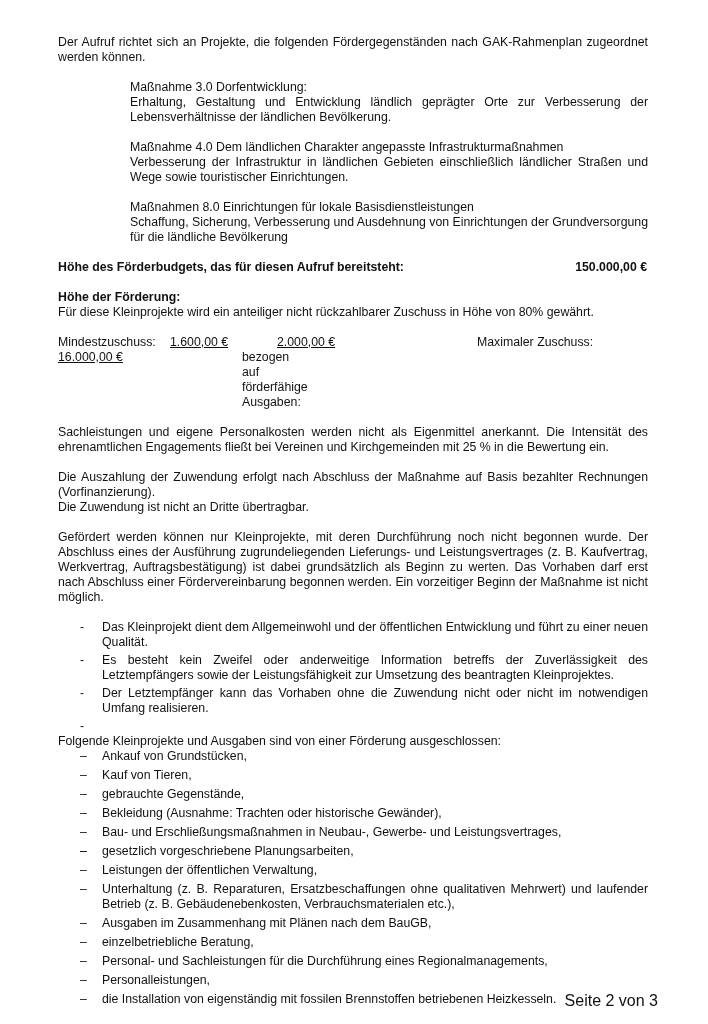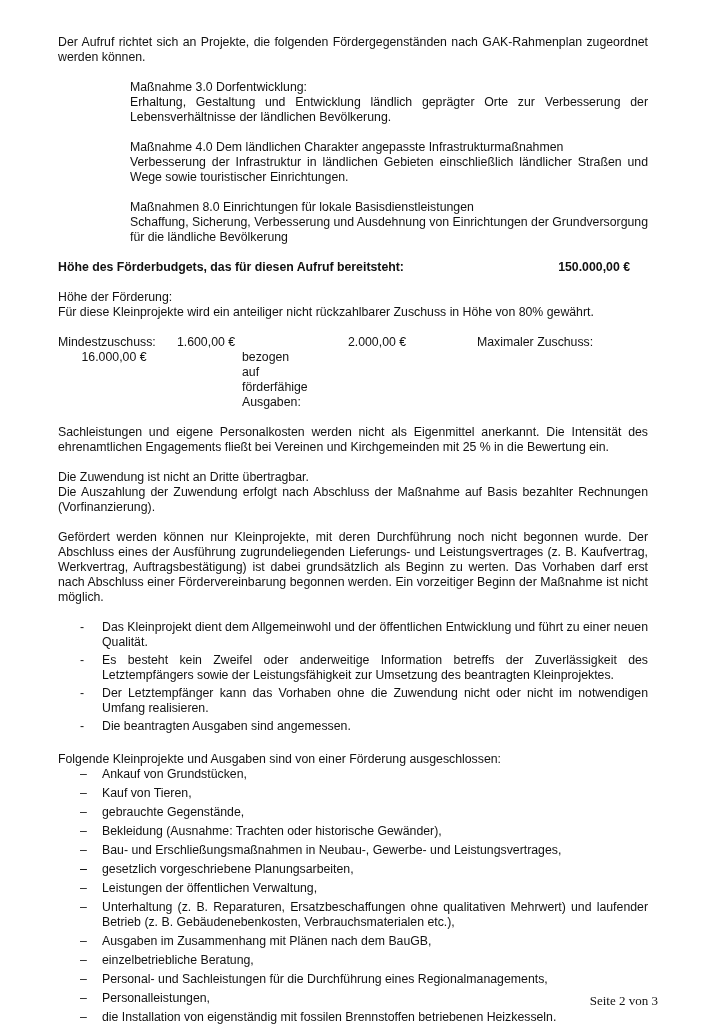--- a/index.html
+++ b/index.html
@@ -2,29 +2,29 @@
 <html><head>
 <meta charset="utf-8">
 <style>
   html, body { margin: 0; padding: 0; background: #ffffff; }
   body { width: 708px; height: 1024px; position: relative; overflow: hidden;
          font-family: "Liberation Sans", sans-serif; color: #111; font-size: 12.3px; line-height: 15px; }
   .page { position: absolute; left: 58px; top: 35px; width: 590px; }
   p { margin: 0; text-align: justify; }
   .gap { height: 15px; }
   .indent { margin-left: 72px; }
-  .bold { font-weight: normal; }
+  .bold { font-weight: bold; }
   .budget { display: flex; justify-content: space-between; font-weight: bold; text-align: right; }
   .amounts { display: grid; grid-template-columns: 112px 72px 35px 200px 171px; }
-  .amounts .r { text-align: center; }
+  .amounts .r { text-align: left; text-decoration: underline; }
   ul { list-style: none; margin: 0; padding: 0; }
   ul li { position: relative; padding-left: 44px; text-align: justify; margin-bottom: 3px; }
   ul li .bullet { position: absolute; left: 22px; top: 0; }
   ul.ex li { margin-bottom: 4px; }
-  .footer { position: absolute; right: 50px; top: 993px; font-size: 13px; font-family: Liberation Serif, serif; }
+  .footer { position: absolute; right: 50px; top: 993px; font-size: 16px; }
 </style>
 </head>
 <body>
 
 <div class="page">
   <p>Der Aufruf richtet sich an Projekte, die folgenden Fördergegenständen nach GAK-Rahmenplan zugeordnet werden können.</p>
   <div class="gap"></div>
 
   <div class="indent">
     <p>Maßnahme 3.0 Dorfentwicklung:</p>
@@ -37,21 +37,21 @@
   </div>
   <div class="gap"></div>
   <div class="indent">
     <p>Maßnahmen 8.0 Einrichtungen für lokale Basisdienstleistungen</p>
     <p>Schaffung, Sicherung, Verbesserung und Ausdehnung von Einrichtungen der Grundversorgung für die ländliche Bevölkerung</p>
   </div>
   <div class="gap"></div>
 
   <div class="budget">
     <span>Höhe des Förderbudgets, das für diesen Aufruf bereitsteht:</span>
-    <span style="margin-right:18px">150.000,00 €</span>
+    <span style="margin-right:1px">150.000,00 €</span>
   </div>
   <div class="gap"></div>
 
   <p class="bold">Höhe der Förderung:</p>
   <p>Für diese Kleinprojekte wird ein anteiliger nicht rückzahlbarer Zuschuss in Höhe von 80% gewährt.</p>
   <div class="gap"></div>
 
   <div class="amounts">
     <span>Mindestzuschuss:</span>
     <span class="r">1.600,00 €</span>
@@ -59,31 +59,31 @@
     <span class="r">2.000,00 €</span>
     <span>Maximaler Zuschuss:</span>
     <span class="r">16.000,00 €</span>
     <span></span>
     <span>bezogen auf förderfähige Ausgaben:</span>
   </div>
   <div class="gap"></div>
 
   <p>Sachleistungen und eigene Personalkosten werden nicht als Eigenmittel anerkannt. Die Intensität des ehrenamtlichen Engagements fließt bei Vereinen und Kirchgemeinden mit 25 % in die Bewertung ein.</p>
   <div class="gap"></div>
+  <p>Die Auszahlung der Zuwendung erfolgt nach Abschluss der Maßnahme auf Basis bezahlter Rechnungen (Vorfinanzierung).</p>
   <p>Die Zuwendung ist nicht an Dritte übertragbar.</p>
-  <p>Die Auszahlung der Zuwendung erfolgt nach Abschluss der Maßnahme auf Basis bezahlter Rechnungen (Vorfinanzierung).</p>
   <div class="gap"></div>
   <p>Gefördert werden können nur Kleinprojekte, mit deren Durchführung noch nicht begonnen wurde. Der Abschluss eines der Ausführung zugrundeliegenden Lieferungs- und Leistungsvertrages (z. B. Kaufvertrag, Werkvertrag, Auftragsbestätigung) ist dabei grundsätzlich als Beginn zu werten. Das Vorhaben darf erst nach Abschluss einer Fördervereinbarung begonnen werden. Ein vorzeitiger Beginn der Maßnahme ist nicht möglich.</p>
   <div class="gap"></div>
 
   <ul>
     <li><span class="bullet">-</span><span>Das Kleinprojekt dient dem Allgemeinwohl und der öffentlichen Entwicklung und führt zu einer neuen Qualität.</span></li>
     <li><span class="bullet">-</span><span>Es besteht kein Zweifel oder anderweitige Information betreffs der Zuverlässigkeit des Letztempfängers sowie der Leistungsfähigkeit zur Umsetzung des beantragten Kleinprojektes.</span></li>
     <li><span class="bullet">-</span><span>Der Letztempfänger kann das Vorhaben ohne die Zuwendung nicht oder nicht im notwendigen Umfang realisieren.</span></li>
-    <li><span class="bullet">-</span><span>Die beantragten Ausgaben sind angemessen.</span></li>
+    <li><span class="bullet">-</span></li>
   </ul>
   <div class="gap"></div>
 
   <p>Folgende Kleinprojekte und Ausgaben sind von einer Förderung ausgeschlossen:</p>
   <ul class="ex">
     <li><span class="bullet">–</span><span>Ankauf von Grundstücken,</span></li>
     <li><span class="bullet">–</span><span>Kauf von Tieren,</span></li>
     <li><span class="bullet">–</span><span>gebrauchte Gegenstände,</span></li>
     <li><span class="bullet">–</span><span>Bekleidung (Ausnahme: Trachten oder historische Gewänder),</span></li>
     <li><span class="bullet">–</span><span>Bau- und Erschließungsmaßnahmen in Neubau-, Gewerbe- und Leistungsvertrages,</span></li>

